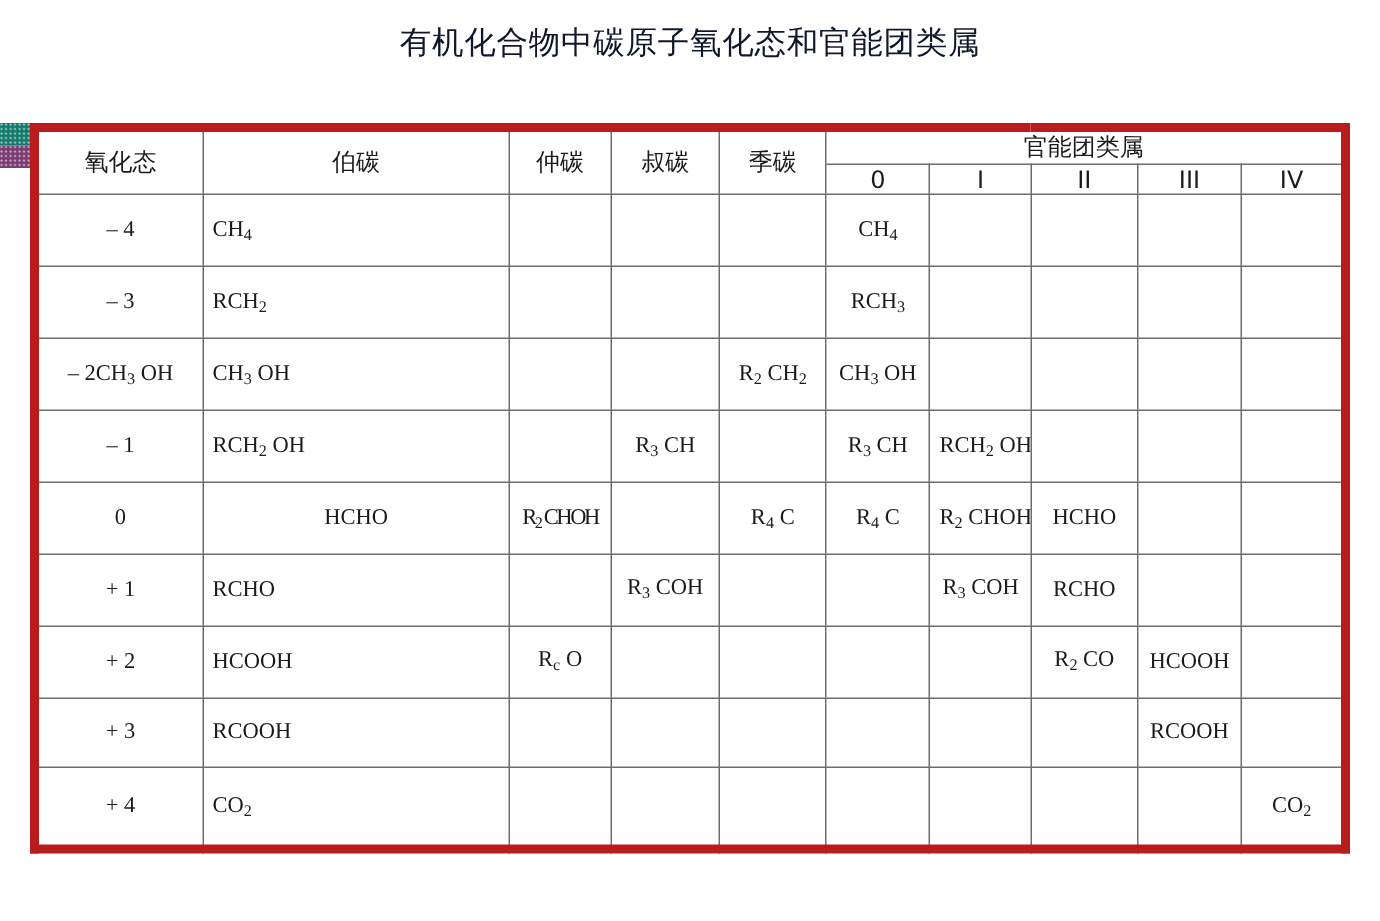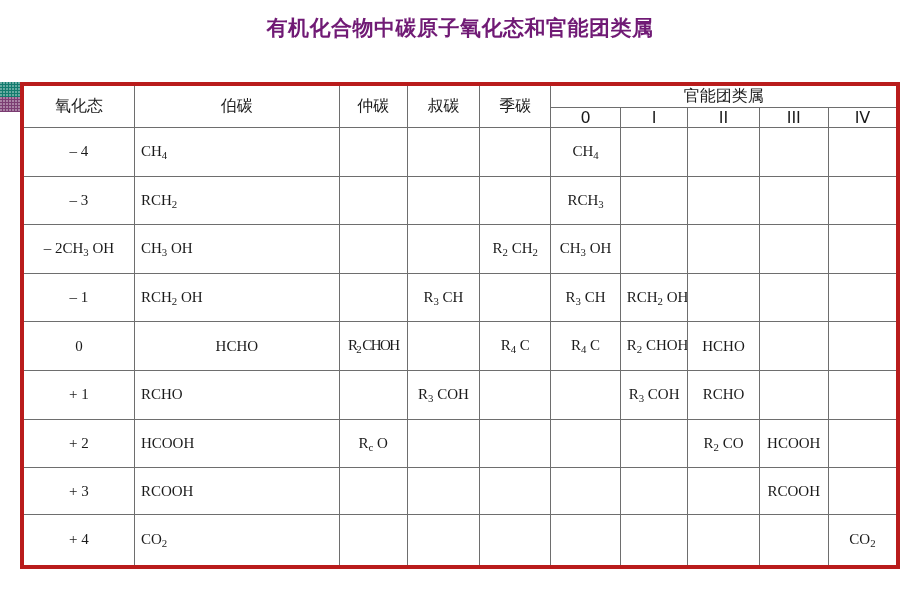--- a/index.html
+++ b/index.html
@@ -16,24 +16,24 @@
   }
 
   
   .slide-title {
     position: absolute;
     top: 14px;
     left: 0;
     width: 920px;
     text-align: center;
     font-family: "DejaVu Sans", "Liberation Sans", sans-serif;
-    font-weight: bold;
+    font-weight: normal;
     font-size: 21px;
     letter-spacing: 0.5px;
-    color: #701a75;
+    color: #0f172a;
     white-space: nowrap;
   }
 
   
   .deco {
     position: absolute;
     left: 0;
     width: 20px;
     height: 15px;
   }
@@ -58,21 +58,21 @@
     left: 20px;
     top: 82px;
     width: 880px;
     height: 487px;
   }
   table.ox {
     border-collapse: collapse;
     width: 880px;
     height: 487px;
     table-layout: fixed;
-    border: 4px solid #b91c1c;
+    border: 6px solid #b91c1c;
   }
   table.ox td, table.ox th {
     border: 1px solid #6e6e6e;
     font-weight: normal;
     font-size: 15px;
     color: #1a1a1a;
     padding: 0 6px;
     vertical-align: middle;
     overflow: hidden;
     white-space: nowrap;

